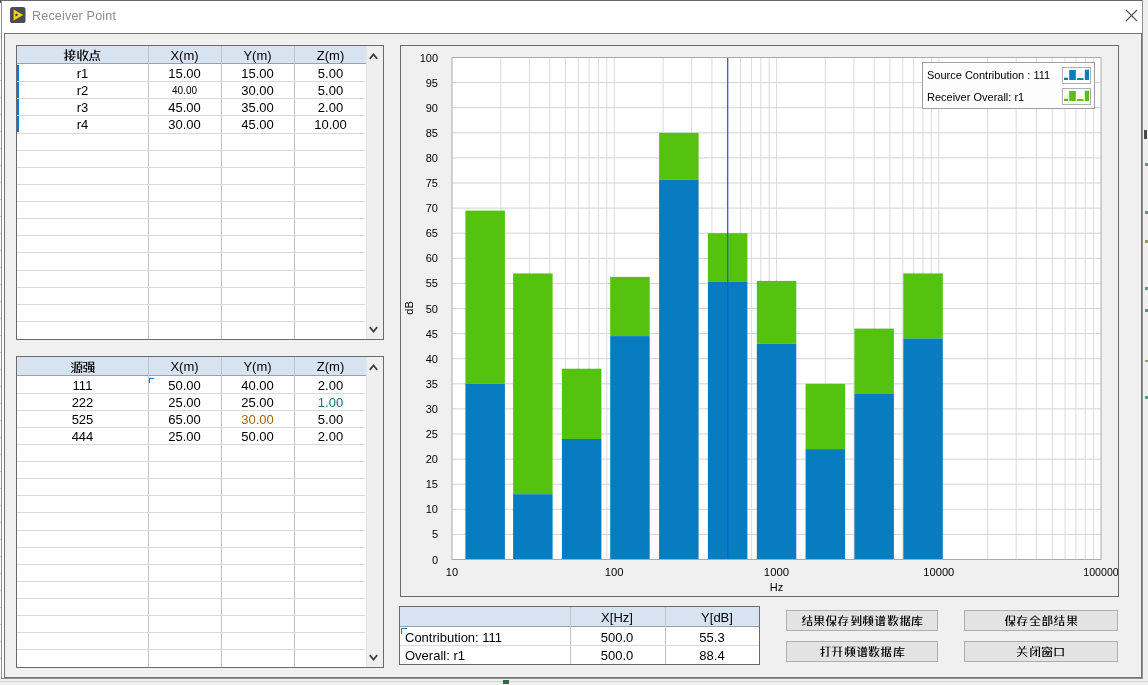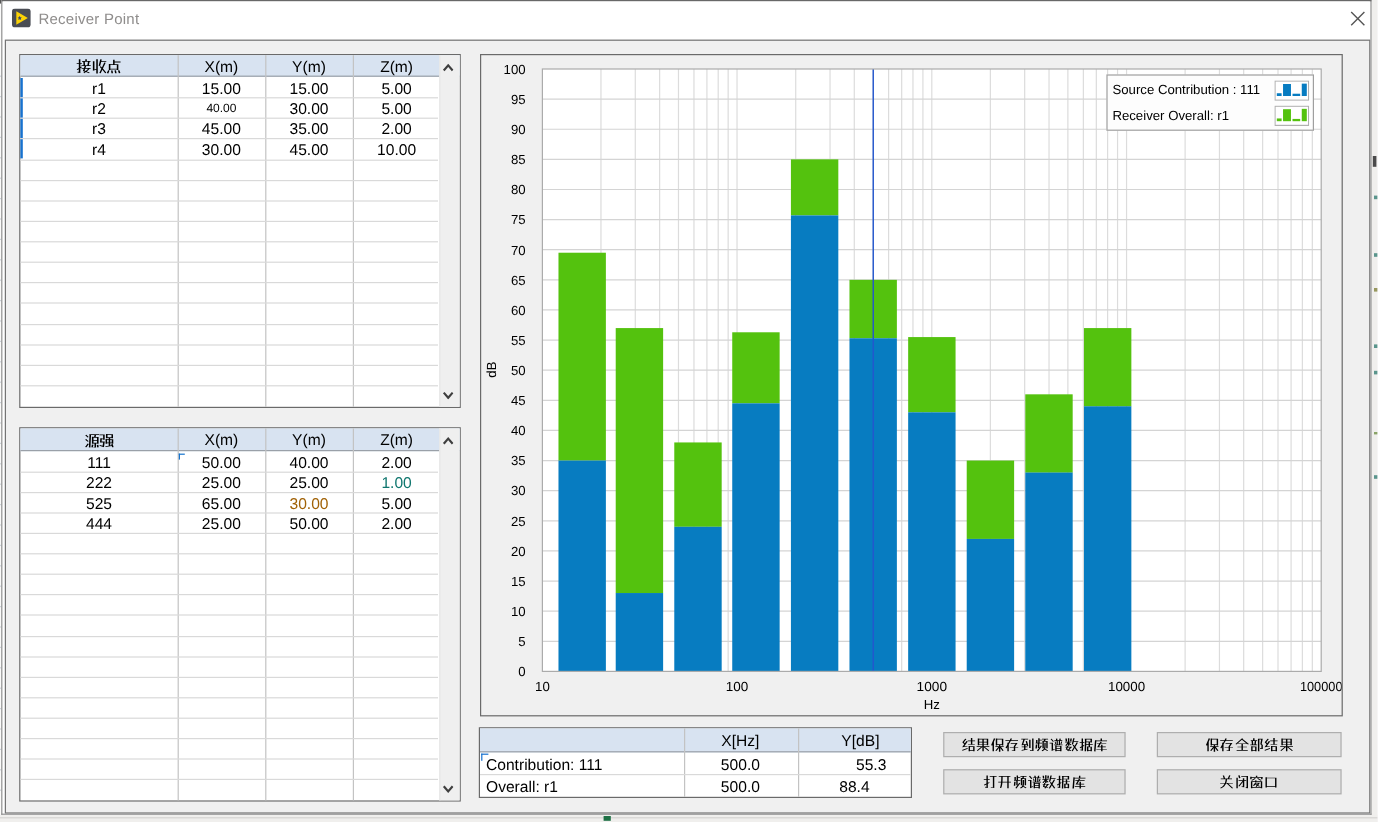--- a/index.html
+++ b/index.html
@@ -327,21 +327,21 @@
 <div class="a" style="left:400px;top:607px;width:359px;height:20px;background:#d8e3f1;border-bottom:1px solid #9aa0a8"></div>
 <div class="a" style="left:569.5px;top:607px;width:1px;height:57px;background:#c3c3c3"></div>
 <div class="a" style="left:665px;top:607px;width:1px;height:57px;background:#c3c3c3"></div>
 <div class="a flex" style="left:570px;top:607px;width:94px;height:20px;font-size:13px">X[Hz]</div>
 <div class="a flex" style="left:665px;top:607px;width:104px;height:20px;font-size:13px">Y[dB]</div>
 <div class="a" style="left:400px;top:645px;width:359px;height:1px;background:#d9d9d9"></div>
 <div class="a" style="left:405px;top:628px;width:160px;height:18px;font-size:13px;display:flex;align-items:center">Contribution: 111</div>
 <div class="a" style="left:405px;top:646px;width:160px;height:18px;font-size:13px;display:flex;align-items:center">Overall: r1</div>
 <div class="a flex" style="left:570px;top:628px;width:94px;height:18px;font-size:13px">500.0</div>
 <div class="a flex" style="left:570px;top:646px;width:94px;height:18px;font-size:13px">500.0</div>
-<div class="a flex" style="left:679px;top:628px;width:94px;height:18px;font-size:13px">55.3</div>
+<div class="a flex" style="left:665px;top:628px;width:94px;height:18px;font-size:13px">55.3</div>
 <div class="a flex" style="left:665px;top:646px;width:94px;height:18px;font-size:13px">88.4</div>
 <div class="a" style="left:401px;top:628px;width:6px;height:1px;background:#1772cf"></div>
 <div class="a" style="left:401px;top:628px;width:1px;height:6px;background:#1772cf"></div>
 <div class="a flex" style="left:786px;top:610px;width:152px;height:21px;background:#e3e3e3;border:1px solid #aeaeae">
     <svg style="width:12.3px;height:12.3px;margin-right:0.0px;position:relative;top:0px;flex:none" viewBox="0 60 1000 1000">
       <path d="M922 607V559H753V363H947V315H753V142H657V315H443V363H657V559H469V607ZM906 1035V699H598V678H502V1035H598V1006H810V1035ZM810 958H598V747H810ZM97 1003 452 875 419 825 54 953ZM65 765 427 720 419 681 215 701 443 373 354 348 250 497 184 423 355 211 270 184 76 423 204 564Z" fill="#000"></path>
     </svg>
     <svg style="width:12.3px;height:12.3px;margin-right:0.0px;position:relative;top:0px;flex:none" viewBox="0 60 1000 1000">
       <path d="M554 440H759V576H554ZM243 440H458V576H243ZM554 392V246H759V392ZM458 392H243V246H458ZM554 703V624H759V640H855V198H243V182H147V640H243V624H458V703H70V751H362L81 981L141 1018L458 759V1033H554V775L865 1028L925 992L631 751H930V703Z" fill="#000"></path>
     </svg>

